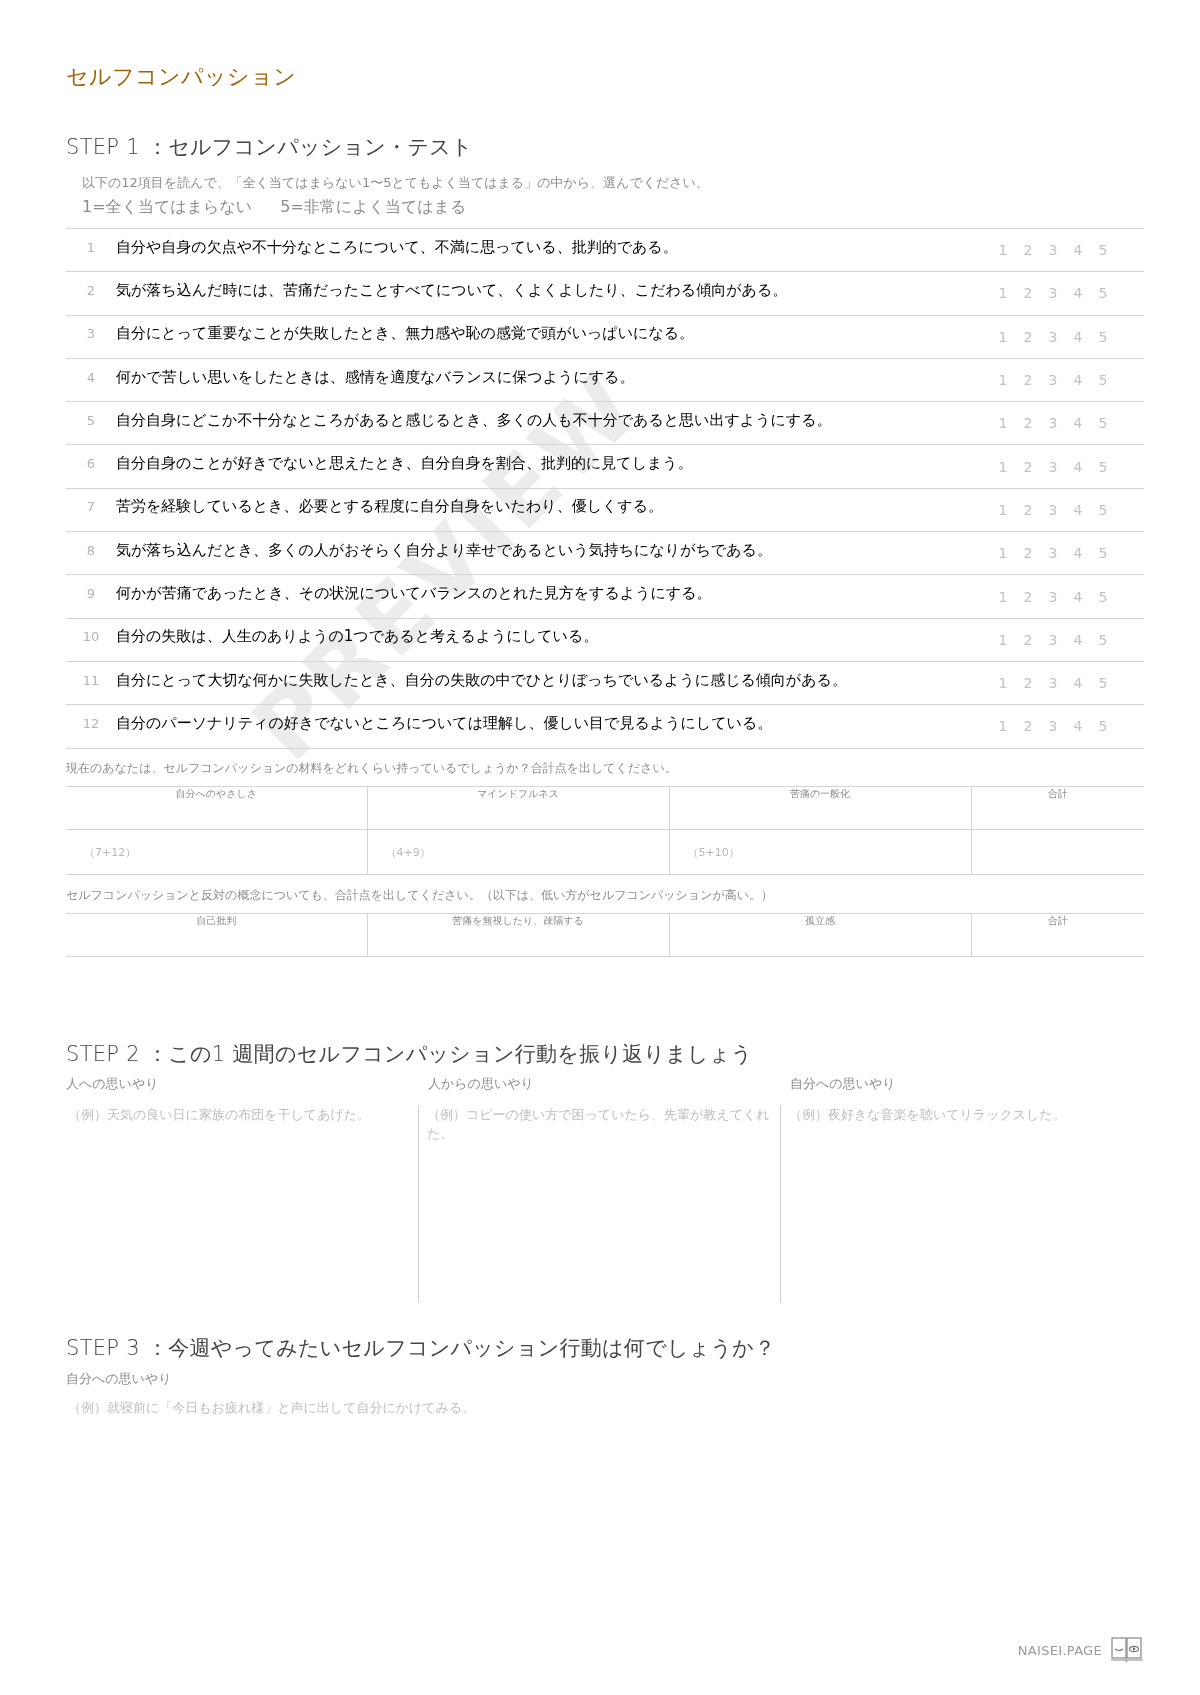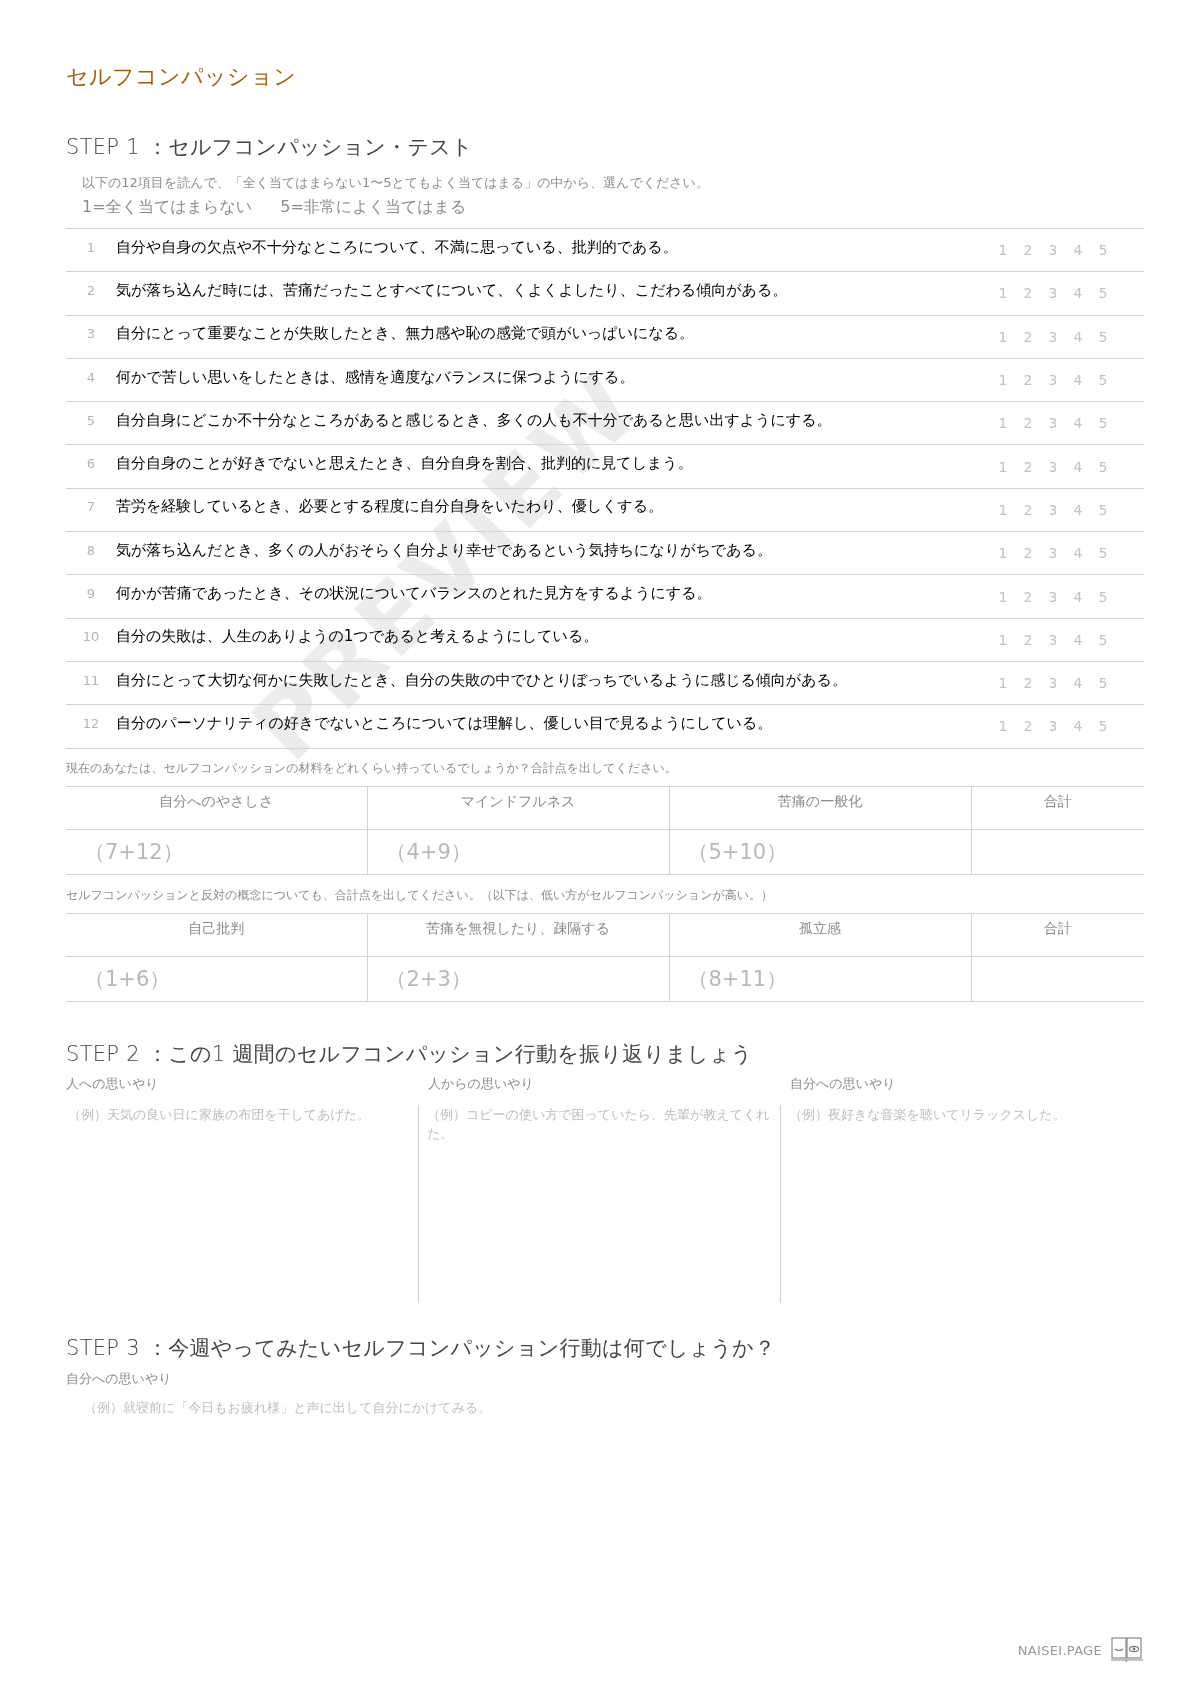--- a/index.html
+++ b/index.html
@@ -45,41 +45,41 @@
     table-layout: fixed;
   }
   .sum-table1 { top: 786px; }
   .sum-table2 { top: 913px; }
   .sum-table th, .sum-table td {
     border-top: 1.5px solid #d4d4d4; border-bottom: 1.5px solid #d4d4d4;
     border-left: 1.5px solid #d4d4d4;
   }
   .sum-table th:first-child, .sum-table td:first-child { border-left: none; }
   .sum-table th {
-    height: 43px; font-weight: normal; font-size: 14px; color: #8a8a8a; text-align: center;
-    vertical-align: top; padding-top: 6px;
+    height: 43px; font-weight: normal; font-size: 10px; color: #8a8a8a; text-align: center;
+    vertical-align: top; 
   }
   .sum-table td {
-    height: 45px; font-size: 21px; color: #b8b8b8; padding-left: 18px; vertical-align: middle;
+    height: 45px; font-size: 11px; color: #b8b8b8; padding-left: 18px; vertical-align: middle;
   }
 
   .step2-title { top: 1040px; }
   .reflect { position: absolute; left: 0; top: 1075px; width: 1078px; display: flex; }
   .reflect-col { width: 362px; position: relative; }
   .reflect-col:last-child { width: 354px; }
   .reflect-label { font-size: 13px; color: #8c8c8c; height: 30px; }
   .reflect-box {
     height: 198px; font-size: 13px; color: #bdbdbd; line-height: 19px;
     padding: 0 14px 0 2px;
   }
   .reflect-col + .reflect-col .reflect-box { border-left: 1.5px solid #d0d0d0; padding-left: 8px; margin-left: -10px; }
 
   .step3-title { top: 1334px; }
   .step3-label { position: absolute; left: 0; top: 1370px; font-size: 13px; color: #8c8c8c; }
-  .step3-example { position: absolute; left: 18px; top: 1399px; font-size: 13px; color: #bdbdbd; white-space: nowrap; }
+  .step3-example { position: absolute; left: 2px; top: 1399px; font-size: 13px; color: #bdbdbd; white-space: nowrap; }
 
   .watermark {
     position: absolute; left: 270px; top: 690px;
     font-family: "DejaVu Sans", sans-serif; font-weight: bold;
     font-size: 92px; color: rgba(0,0,0,0.075);
     transform: rotate(-45deg); transform-origin: left center;
     letter-spacing: 4px; pointer-events: none;
   }
 
   .footer {
@@ -270,26 +270,20 @@
         <col style="width:302px">
         <col style="width:173px">
       </colgroup>
     <tbody>
         <tr>
       <th>自己批判</th>
       <th>苦痛を無視したり、疎隔する</th>
       <th>孤立感</th>
       <th>合計</th>
     </tr>
-    <tr>
-      <td>（1+6）</td>
-      <td>（2+3）</td>
-      <td>（8+11）</td>
-      <td></td>
-    </tr>
   </tbody>
     </table>
 
   <div class="step-title step2-title">STEP 2 ：この1 週間のセルフコンパッション行動を振り返りましょう</div>
   <div class="reflect">
     <div class="reflect-col">
       <div class="reflect-label">人への思いやり</div>
       <div class="reflect-box">（例）天気の良い日に家族の布団を干してあげた。</div>
     </div>
     <div class="reflect-col">

